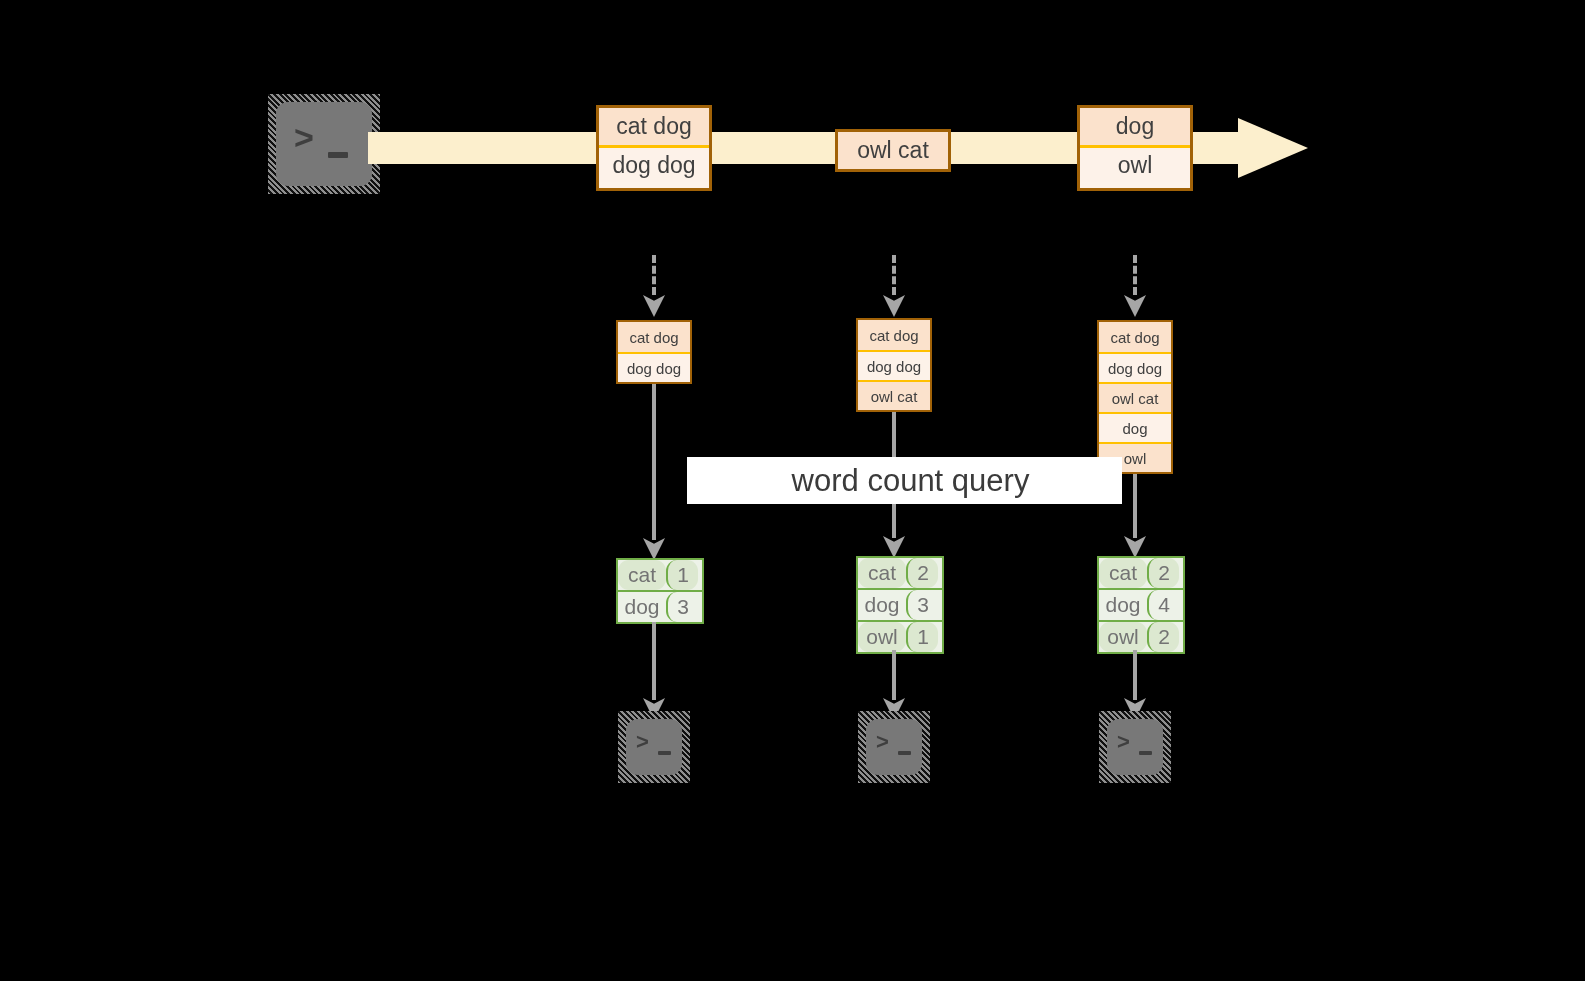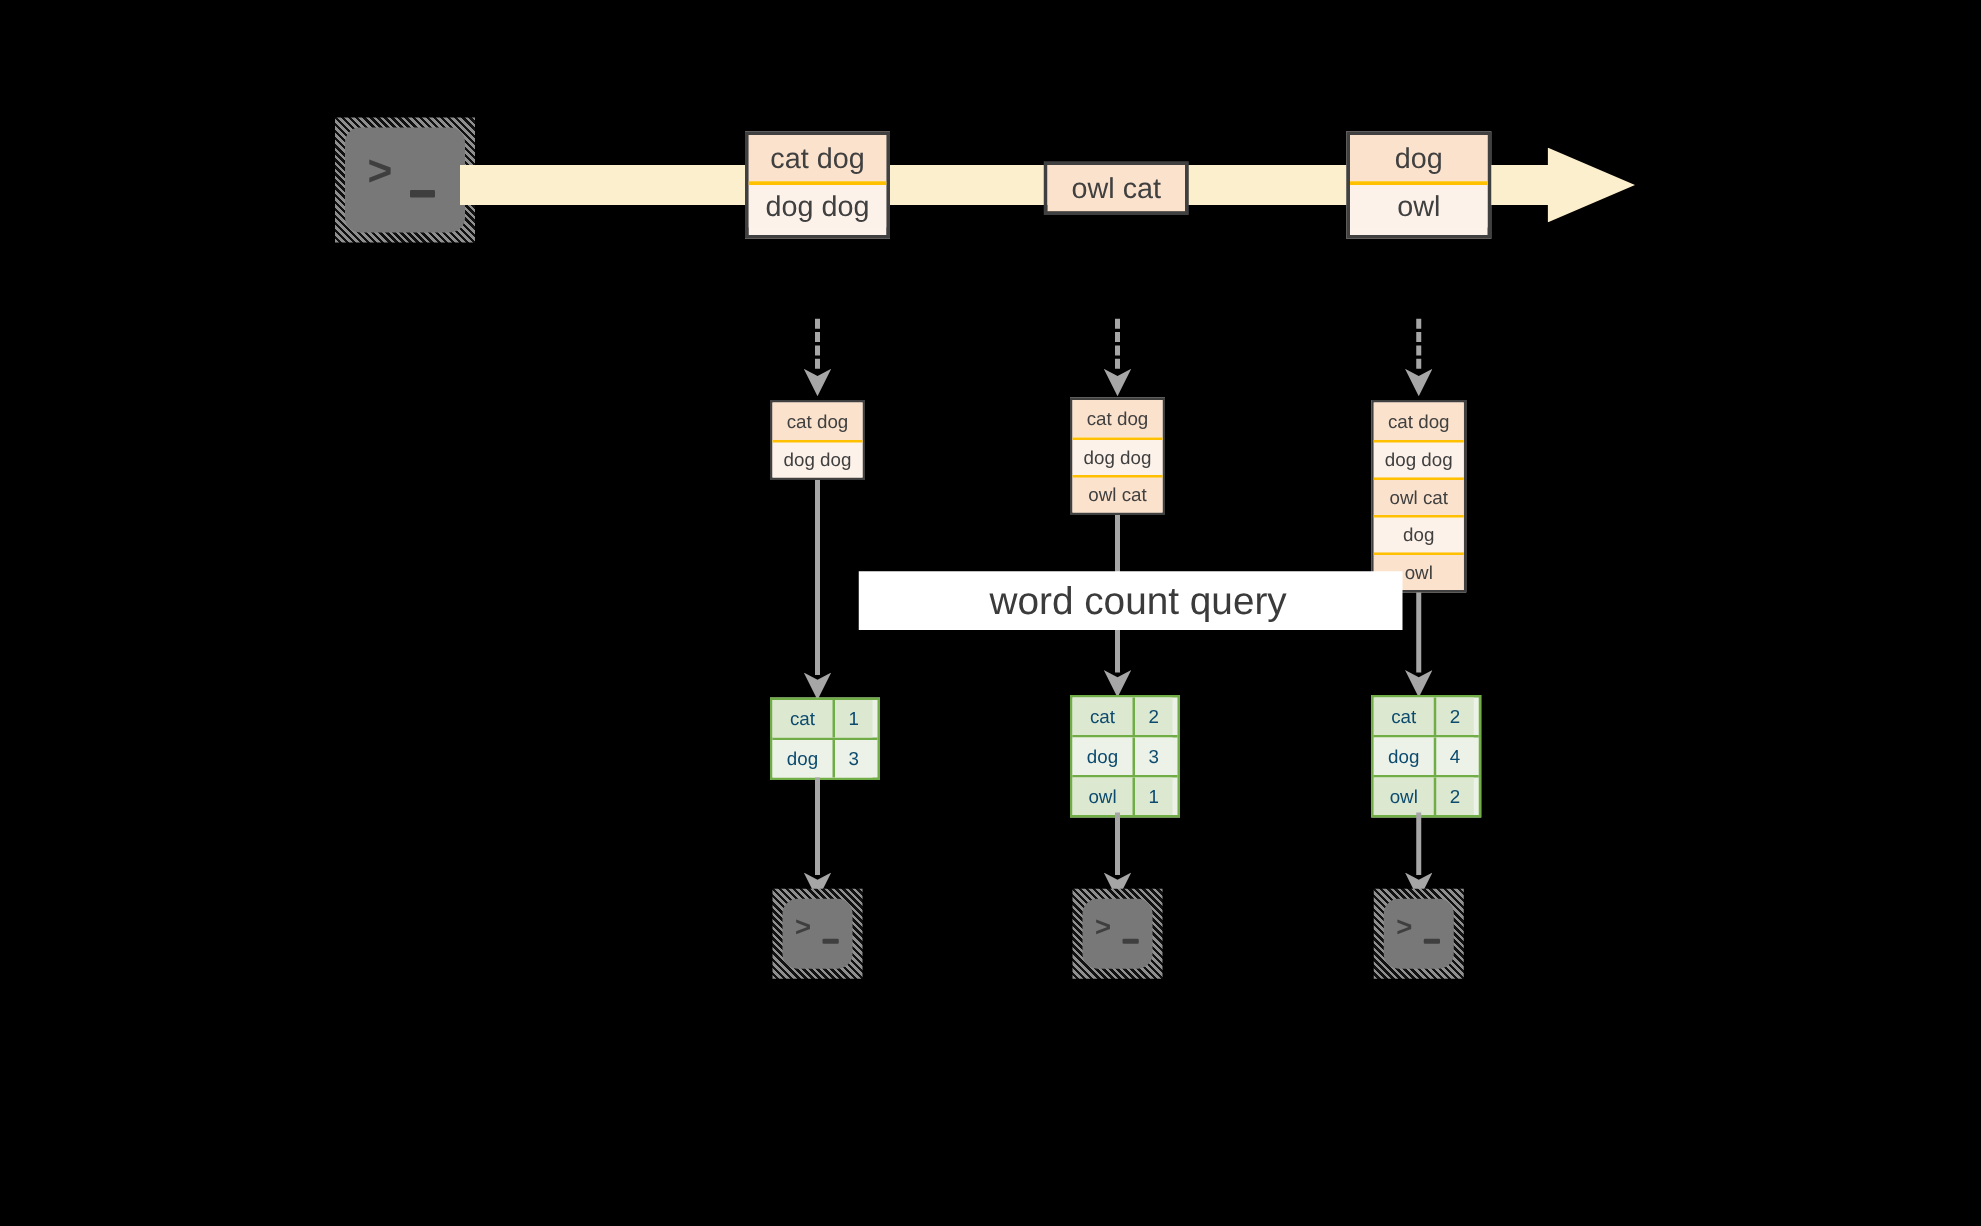--- a/index.html
+++ b/index.html
@@ -68,21 +68,21 @@
     width: 70px;
     height: 60px;
     background: #FCEFCD;
     clip-path: polygon(0 0, 100% 50%, 0 100%);
   }
 
   
   .rec-box {
     position: absolute;
     box-sizing: border-box;
-    border: 3px solid #404040;
+    border: 3px solid #a16207;
     background: #FDF3EA;
   }
   .rec-row {
     box-sizing: border-box;
     display: flex;
     align-items: center;
     justify-content: center;
     color: #404040;
     white-space: nowrap;
   }
@@ -116,22 +116,23 @@
   .res-row {
     display: flex;
     height: 30px;
   }
   .res-row + .res-row { border-top: 2px solid #70AD47; }
   .res-cell {
     box-sizing: border-box;
     display: flex;
     align-items: center;
     justify-content: center;
-    font-size: 15px;
-    color: #0c4a6e;
+    font-size: 21px;
+    color: #737373;
+    border-radius: 11px;
   }
   .res-word  { width: 48px; }
   .res-count { width: 32px; border-left: 2px solid #70AD47; }
   .res-row.dark  .res-cell { background: #DCE8D0; }
   .res-row.light .res-cell { background: #EDF2E8; }
 
   
   .garrow {
     position: absolute;
     width: 22px;

